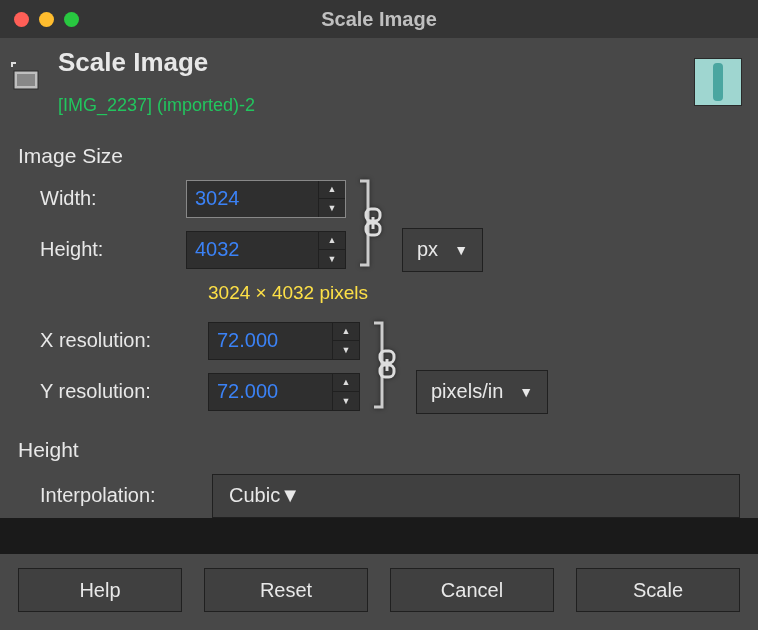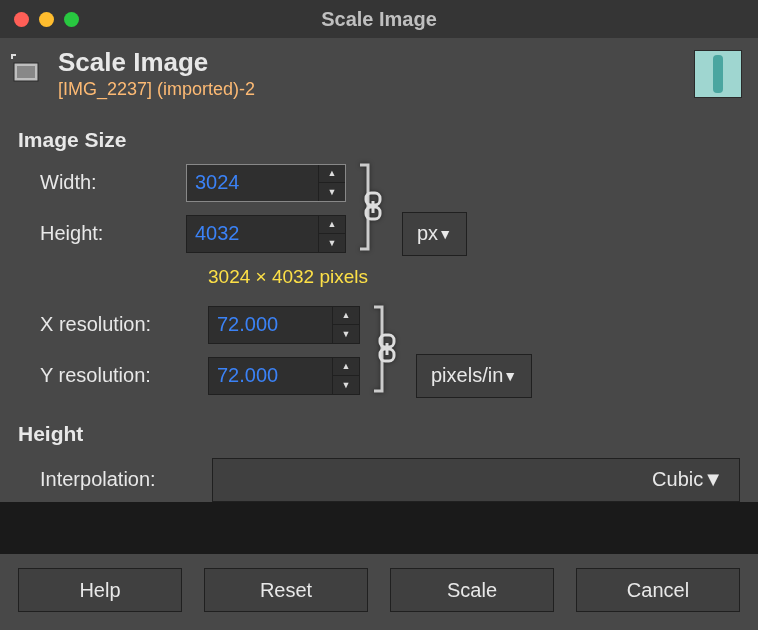--- a/index.html
+++ b/index.html
@@ -57,22 +57,22 @@
     flex: 1;
     margin-left: 6px;
   }
   .header-title {
     font-size: 26px;
     font-weight: 700;
     line-height: 1.1;
   }
   .header-sub {
     font-size: 18px;
-    color: #fdba74;
-    margin-top: 2px;
+    color: #22c55e;
+    margin-top: 18px;
   }
   .thumb {
     width: 46px;
     height: 46px;
     background: #9fd6d0;
     border: 1px solid #2a2a2a;
     position: relative;
   }
   .thumb-inner {
     position: absolute;
@@ -82,21 +82,21 @@
     border-radius: 4px;
   }
 
   .body {
     padding: 18px 18px 0 18px;
     background: #484848;
   }
 
   .section-title {
     font-size: 21px;
-    font-weight: 700;
+    font-weight: 400;
     margin-bottom: 12px;
   }
 
   .row {
     display: flex;
     align-items: center;
     margin-bottom: 10px;
   }
   .label {
     width: 168px;
@@ -152,39 +152,40 @@
   }
 
   .unit-box {
     display: inline-flex;
     align-items: center;
     height: 42px;
     padding: 0 14px;
     border: 1px solid #202020;
     background: #404040;
     font-size: 20px;
+    gap: 16px;
     cursor: pointer;
     margin-left: 10px;
   }
   .unit-box .chev {
     font-size: 14px;
   }
 
   .size-readout {
     margin-left: 190px;
     color: #fde047;
     font-size: 19px;
     margin-bottom: 18px;
   }
 
   .interp-select {
     flex: 1;
     display: flex;
     align-items: center;
-    justify-content: flex-end;
+    justify-content: flex-start;
     height: 42px;
     padding: 0 16px;
     border: 1px solid #202020;
     background: #404040;
     font-size: 20px;
     cursor: pointer;
     margin-left: 4px;
   }
 
   .footer {
@@ -332,15 +333,15 @@
       <span>Cubic</span>
       <span class="chev">▼</span>
     </div>
   </div>
 
 </div>
 
 <div class="footer">
   <div class="btn">Help</div>
   <div class="btn">Reset</div>
+  <div class="btn">Cancel</div>
   <div class="btn">Scale</div>
-  <div class="btn">Cancel</div>
 </div>
 
 </body></html>

